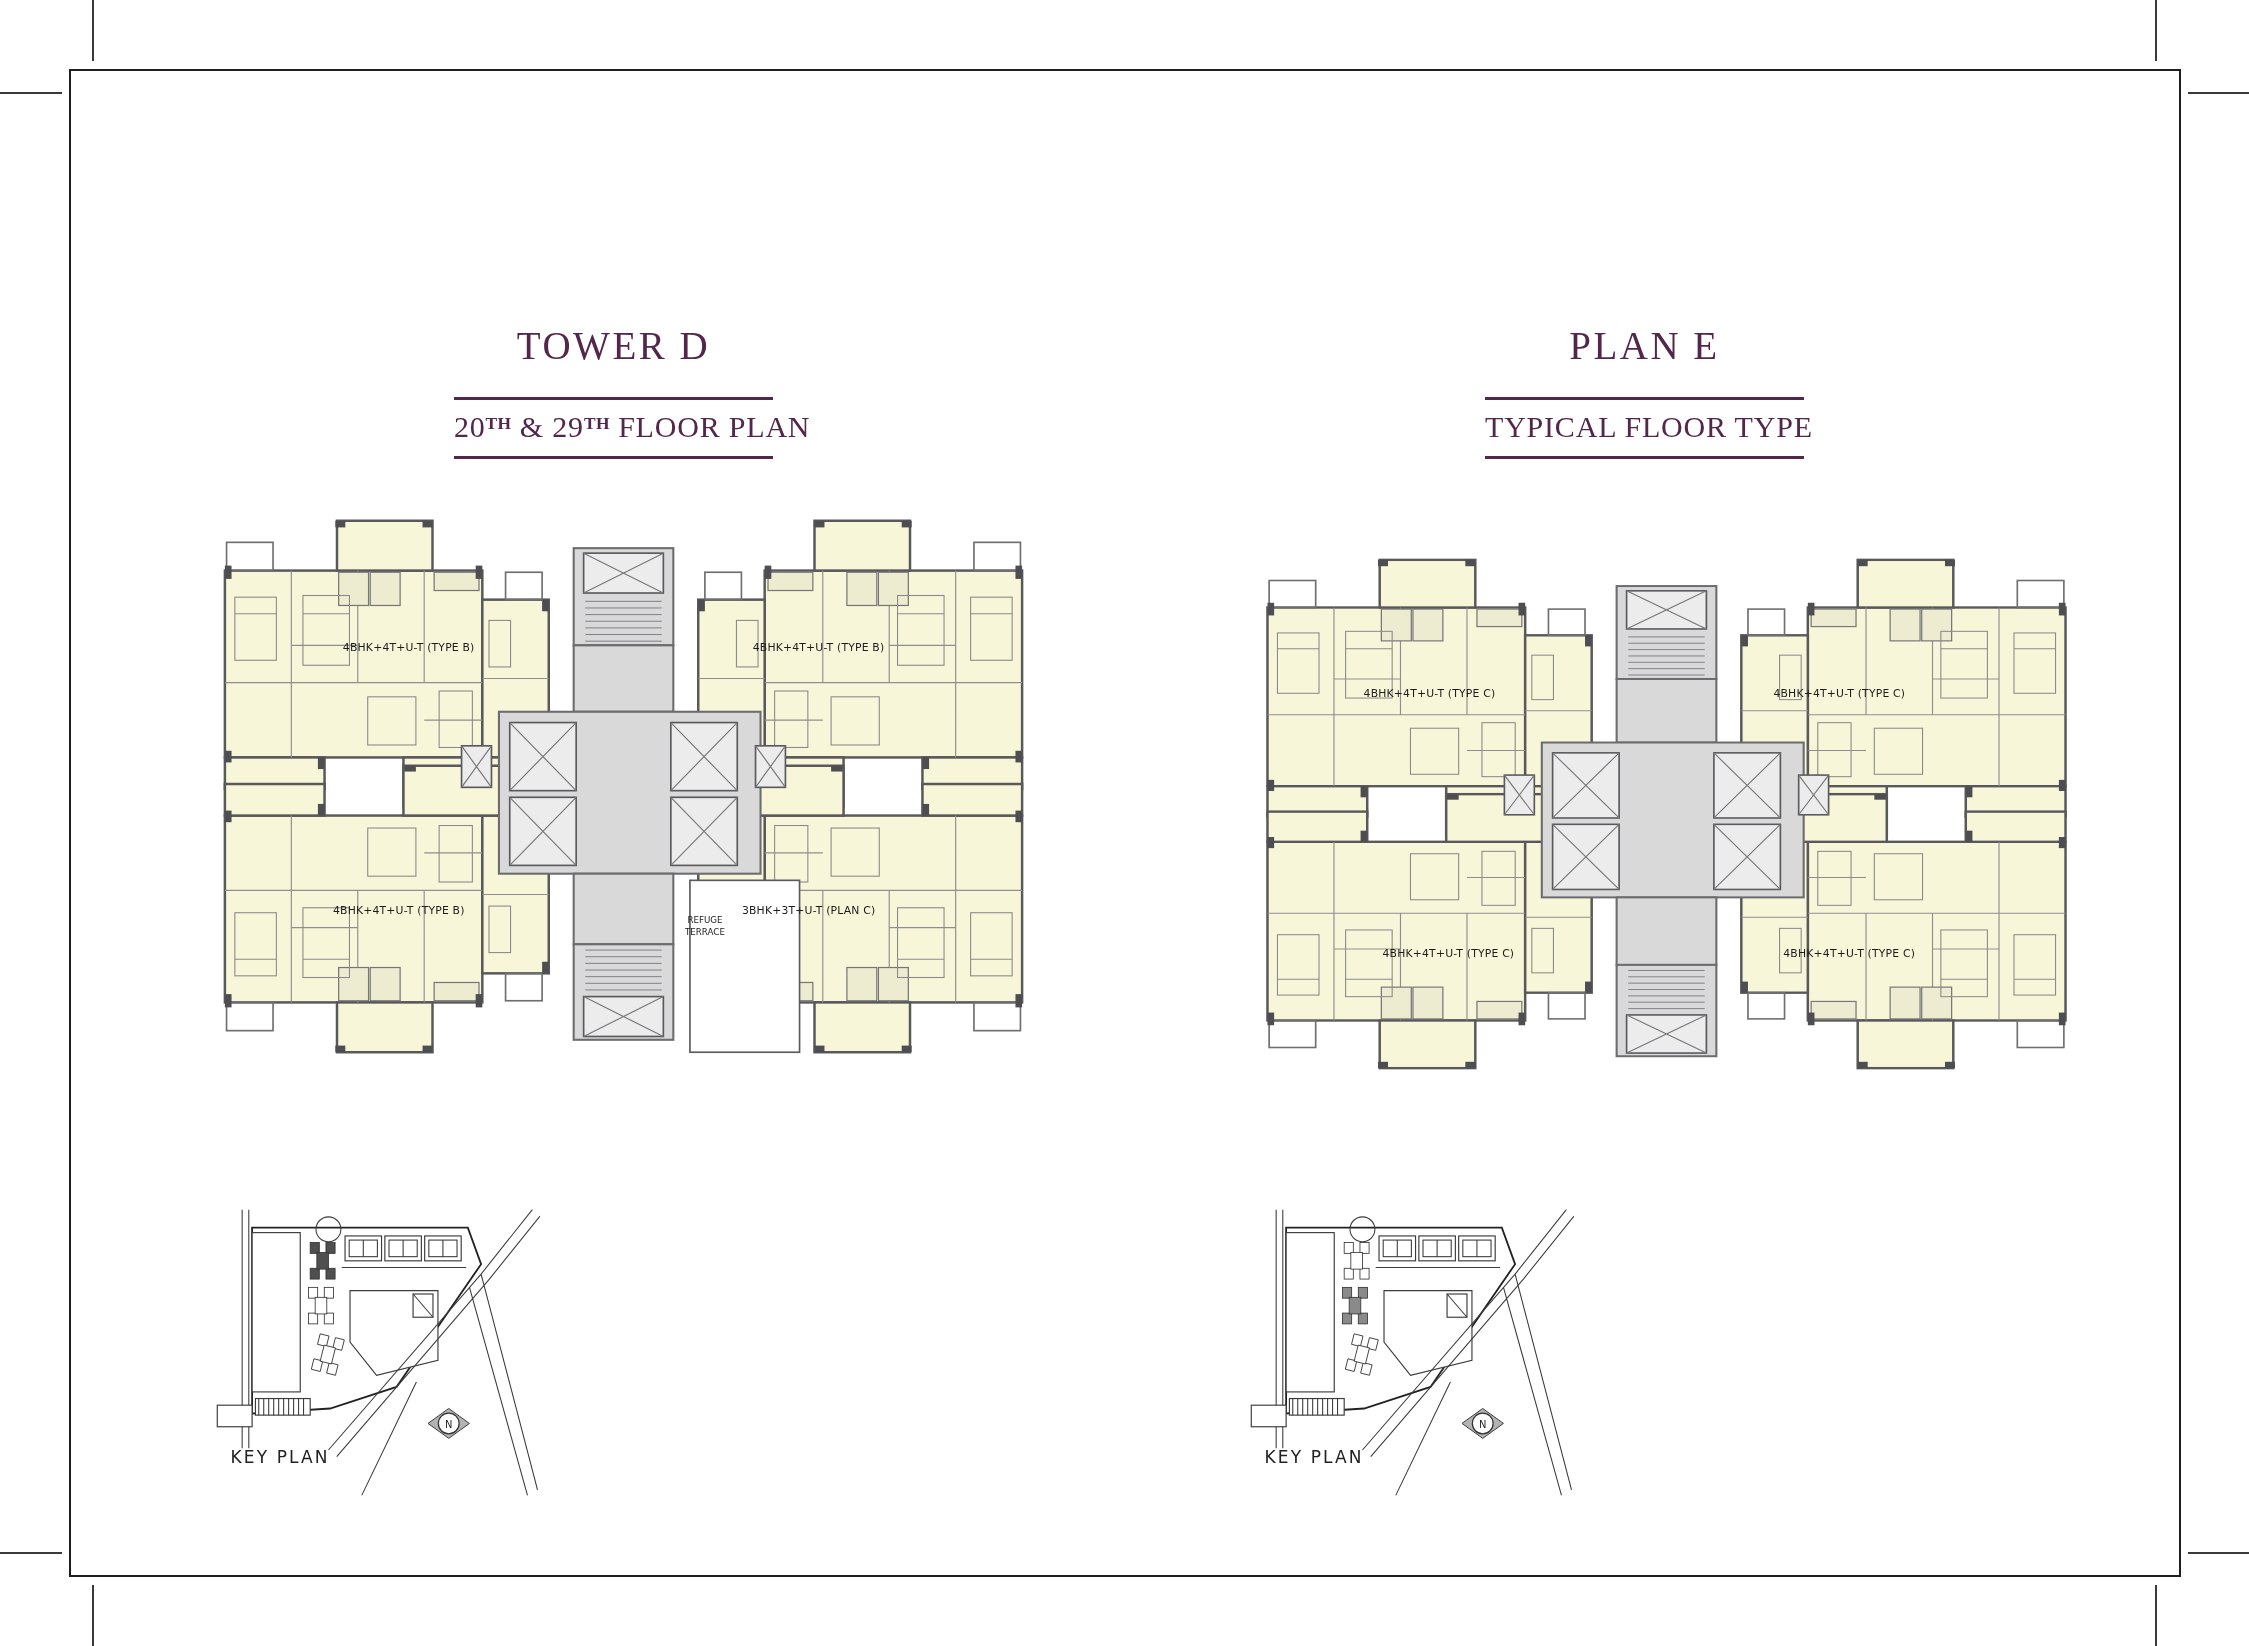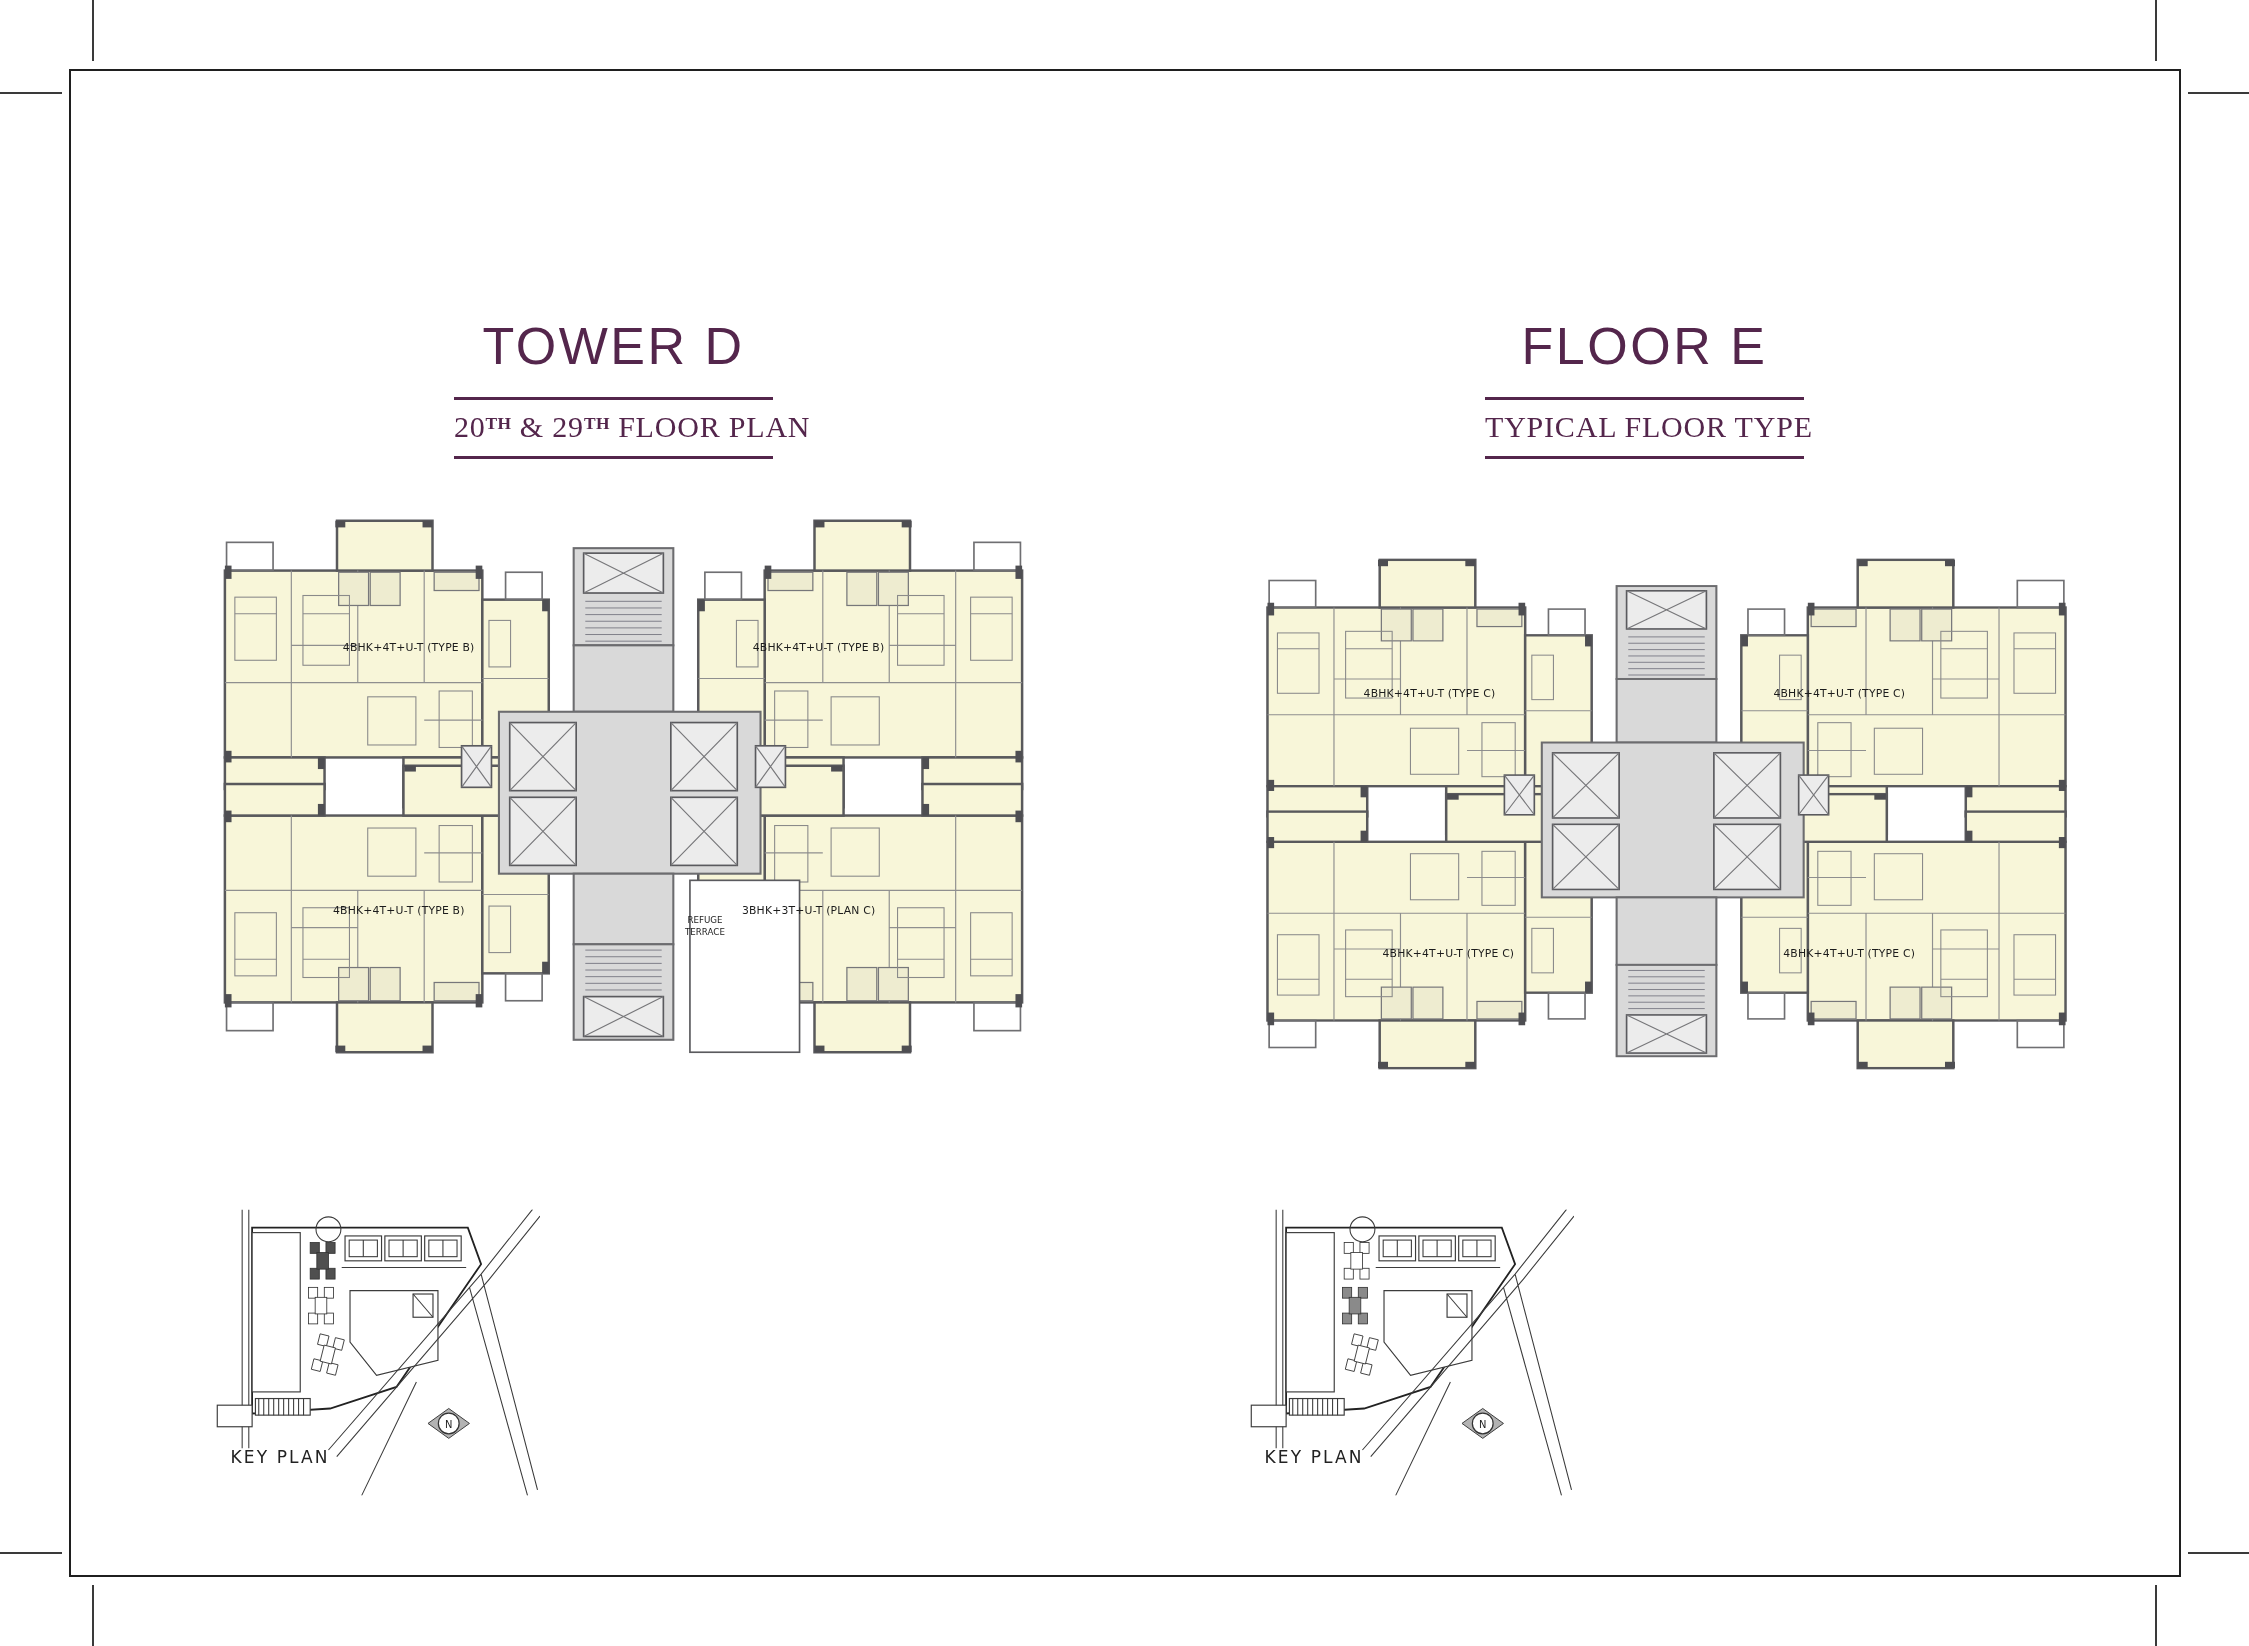--- a/index.html
+++ b/index.html
@@ -6,22 +6,22 @@
   .page{position:relative;width:2250px;height:1647px;background:#ffffff;overflow:hidden;
         font-family:"Liberation Sans",sans-serif;}
   .frame{position:absolute;left:69px;top:69px;width:2112px;height:1508px;
          border:2.5px solid #1f1f1f;box-sizing:border-box;}
   .crop{position:absolute;background:#3a3a3a;}
   .crop.v{width:1.7px;height:61px;}
   .crop.h{width:62px;height:1.7px;}
 
   
   .title-block{position:absolute;width:319px;text-align:center;color:#54264c;}
-  .tower-title{position:absolute;left:0;right:0;top:0;margin:9px;font-family:Liberation Sans, sans-serif;
-        font-size:52px;font-weight:400;letter-spacing:2.5px;line-height:1;white-space:nowrap;}
+  .tower-title{position:absolute;left:0;right:0;top:0;margin:15px;font-family:Liberation Serif, serif;
+        font-size:39px;font-weight:400;letter-spacing:2.5px;line-height:1;white-space:nowrap;}
   .rule{position:absolute;left:0;right:0;height:2.5px;background:#54264c;}
   .rule.r1{top:86px;} .rule.r2{top:145px;}
   .subtitle{position:absolute;left:0;right:0;top:95px;font-family:"Liberation Serif",serif;
         font-size:30px;letter-spacing:0.8px;line-height:1.4;white-space:pre;color:#54264c;}
   .subtitle .sup{font-size:17.4px;vertical-align:0.45em;letter-spacing:0.4px;font-weight:bold;}
 
   
   .plan-wrap{position:absolute;}
   .plan-wrap svg{position:absolute;left:0;top:0;width:100%;height:100%;}
   .unit-label{position:absolute;transform:translate(-50%,-50%);font-size:10.8px;
@@ -200,21 +200,21 @@
     <div class="keyplan" style="left:204px;top:1209px;--hl1:#4f4f4f;">
       <svg viewBox="0 0 405 345" xmlns="http://www.w3.org/2000/svg" xmlns:xlink="http://www.w3.org/1999/xlink">
         <use href="#keyplan" xlink:href="#keyplan"></use>
       </svg>
       <span class="keyplan-label">KEY PLAN</span>
     </div>
   </section>
 
   <section>
     <header class="title-block" style="left:1485px;top:311px;height:150px;">
-      <h1 class="tower-title">FLOOR E</h1>
+      <h1 class="tower-title">PLAN E</h1>
       <div class="rule r1"></div>
       <div class="subtitle"><span>TYPICAL FLOOR TYPE</span></div>
       <div class="rule r2"></div>
     </header>
 
     <div class="plan-wrap" style="left:1255px;top:540px;width:823px;height:548px;">
       <svg viewBox="0 0 990 690" preserveAspectRatio="none" xmlns="http://www.w3.org/2000/svg" xmlns:xlink="http://www.w3.org/1999/xlink">
         <use href="#tower-plan" xlink:href="#tower-plan"></use>
       </svg>
       <span class="unit-label" style="left:21.2%;top:28%;">4BHK+4T+U-T (TYPE C)</span>

